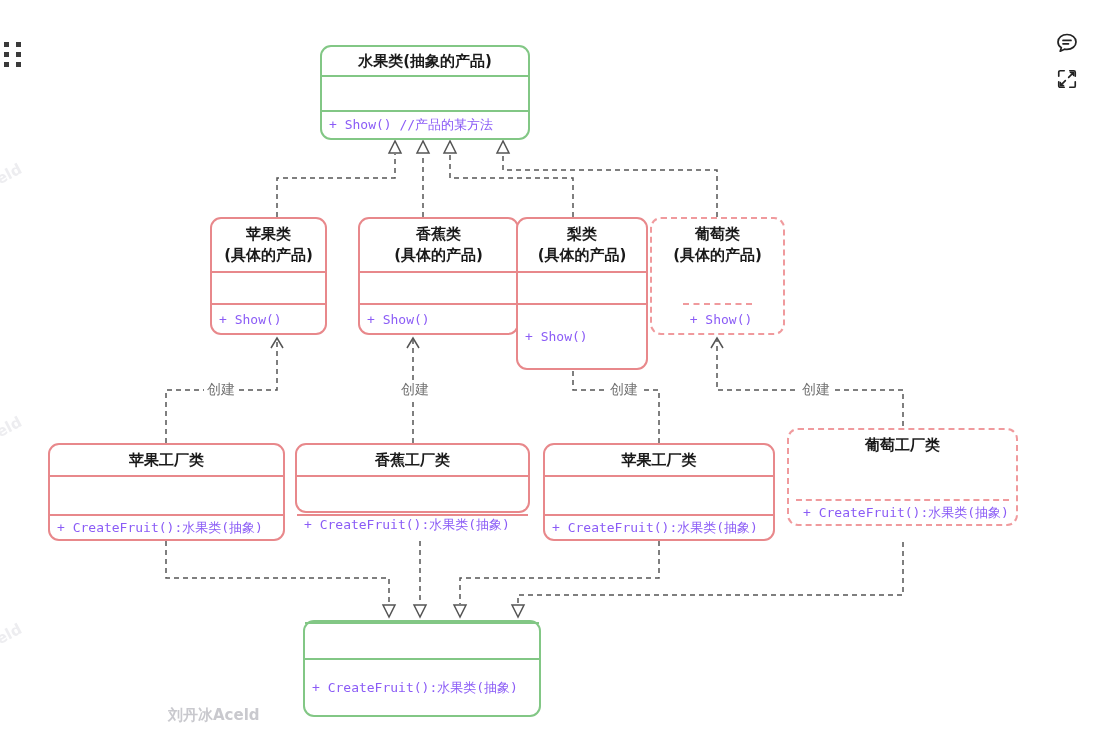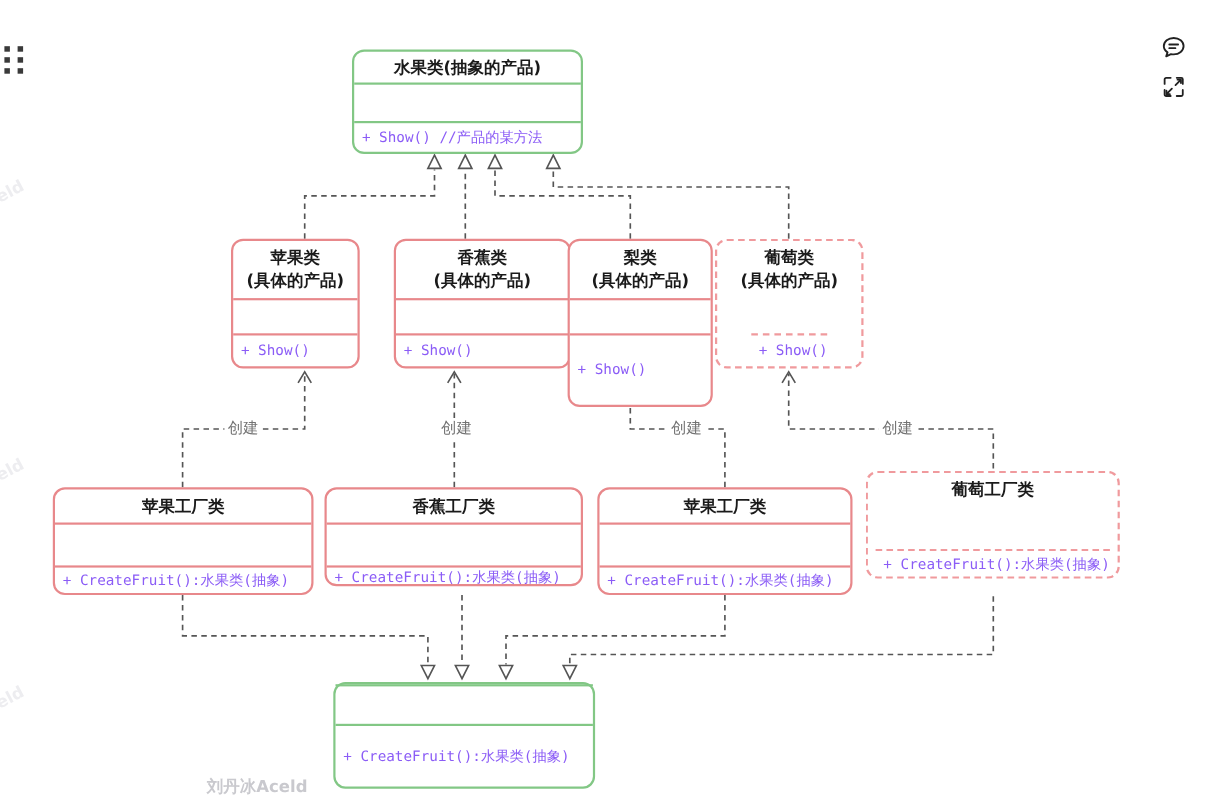--- a/index.html
+++ b/index.html
@@ -30,21 +30,21 @@
   .cls.red .m{border-top:2px solid #e8888b;}
   .cls.red .f{border-top:2px solid #e8888b;}
   .cls.red-dash .m{border-top:2px dashed #f09a9d;}
   .cls.red-dash .f{border-top:2px dashed #f09a9d;}
   .edge-label{
     position:absolute;z-index:3;transform:translate(-50%,-50%);
     background:#ffffff;padding:0 3px;font-size:14px;color:#737373;white-space:nowrap;
   }
   .wm-sig{
     position:absolute;left:168px;top:706px;z-index:4;
-    font-size:15px;font-weight:bold;color:#c9c9ce;margin-left:20px;
+    font-size:15px;font-weight:bold;color:#c9c9ce;
   }
   .wm-frag{
     position:absolute;left:-4px;z-index:0;font-size:15px;font-weight:bold;
     color:#ededf0;transform:rotate(-28deg);
   }
   .icon-btn{position:absolute;z-index:5;cursor:pointer;}
 </style>
 </head>
 <body>
 
@@ -161,21 +161,21 @@
 <div class="cls red" style="left:48px;top:443px;width:237px;height:98px">
   <div class="t" style="height:30px">
       <span>苹果工厂类</span>
     </div>
   <div class="m" style="height:39px"></div>
   <div class="f">
       <span>+ CreateFruit():水果类(抽象)</span>
     </div>
 </div>
 
-<div class="cls red" style="left:295px;top:443px;width:235px;height:90px">
+<div class="cls red" style="left:295px;top:443px;width:235px;height:70px">
   <div class="t" style="height:30px">
       <span>香蕉工厂类</span>
     </div>
   <div class="m" style="height:39px"></div>
   <div class="f">
       <span>+ CreateFruit():水果类(抽象)</span>
     </div>
 </div>
 
 <div class="cls red" style="left:543px;top:443px;width:232px;height:98px">

